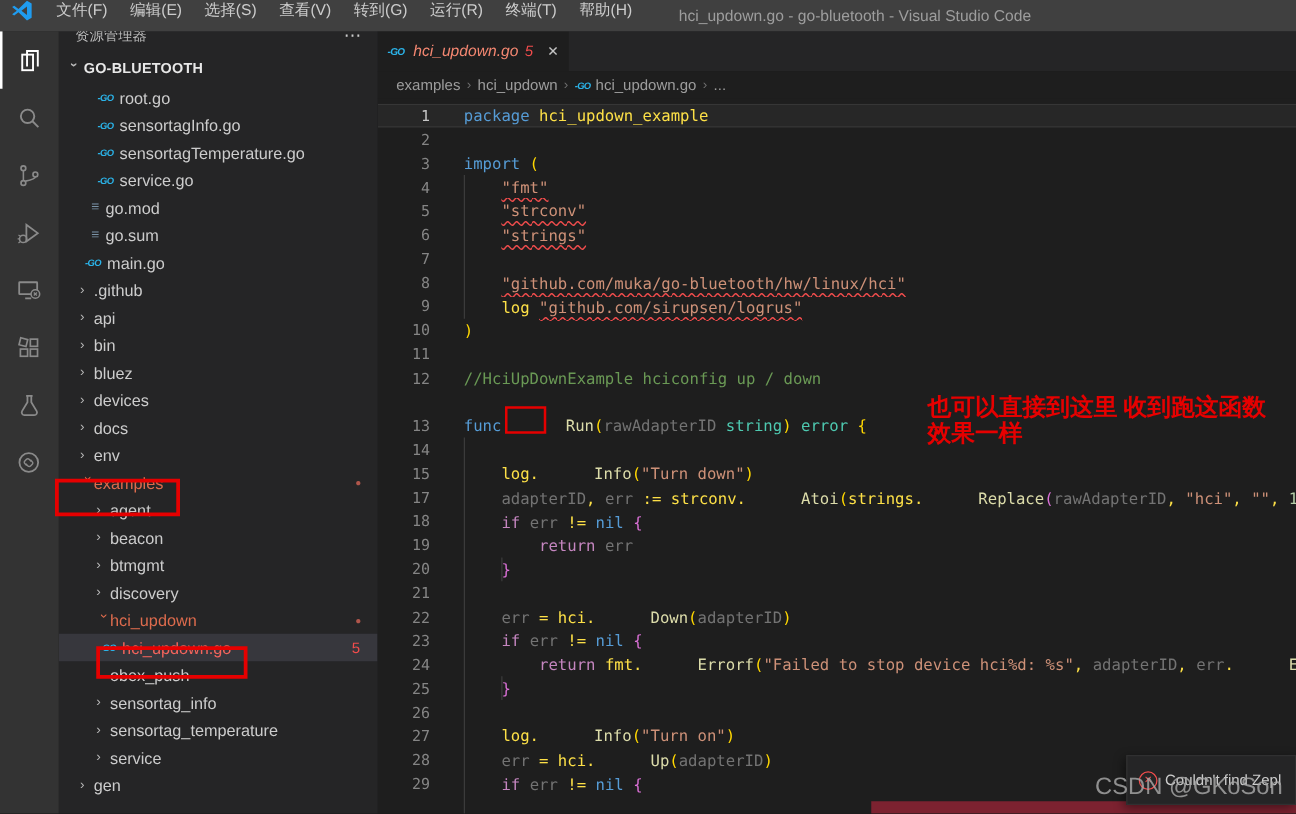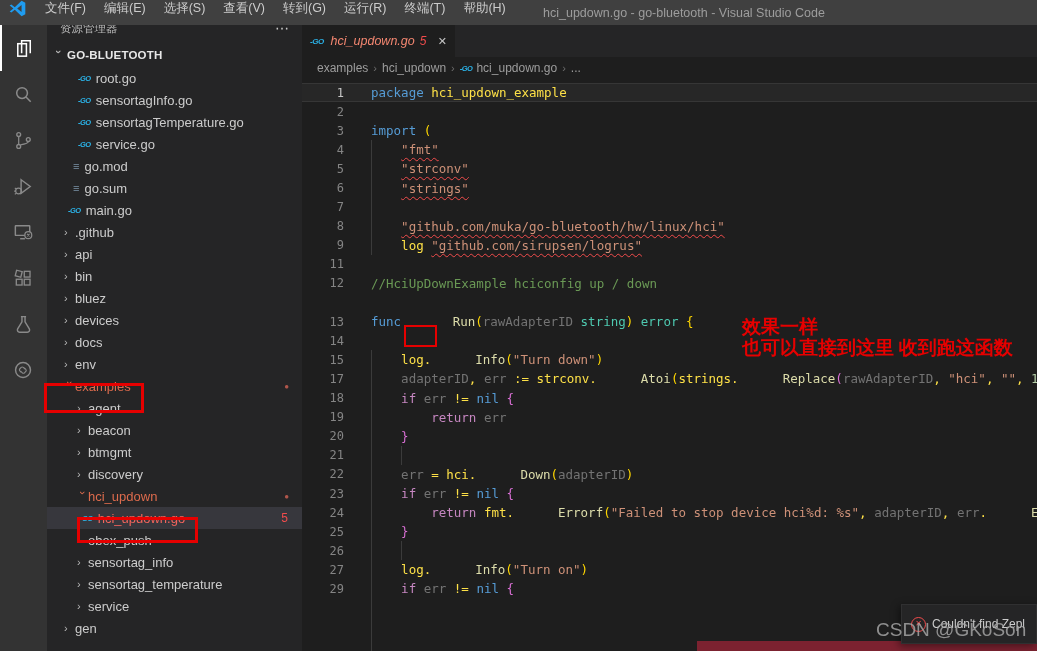--- a/index.html
+++ b/index.html
@@ -320,20 +320,24 @@
         </div>
         <div class="code-row">
           <span class="ln">8</span>
           <span class="codeline"><span class="tk-fg">    </span><span class="tk-str tk-sq">"github.com/muka/go-bluetooth/hw/linux/hci"</span></span>
         </div>
         <div class="code-row">
           <span class="ln">9</span>
           <span class="codeline"><span class="tk-fg">    log </span><span class="tk-str tk-sq">"github.com/sirupsen/logrus"</span></span>
         </div>
         <div class="code-row">
+          <span class="ln">10</span>
+          <span class="codeline"><span class="tk-b1">)</span></span>
+        </div>
+        <div class="code-row">
           <span class="ln">11</span>
           <span class="codeline"></span>
         </div>
         <div class="code-row">
           <span class="ln">12</span>
           <span class="codeline"><span class="tk-com">//HciUpDownExample hciconfig up / down</span></span>
         </div>
         <div class="code-row">
           <span class="ln"></span>
           <span class="codeline"></span>
@@ -386,39 +390,43 @@
           <span class="ln">25</span>
           <span class="codeline"><span class="tk-fg">    </span><span class="tk-b2">}</span></span>
         </div>
         <div class="code-row">
           <span class="ln">26</span>
           <span class="codeline"></span>
         </div>
         <div class="code-row">
           <span class="ln">27</span>
           <span class="codeline"><span class="tk-fg">    log.</span><span class="tk-fn">Info</span><span class="tk-b1">(</span><span class="tk-str">"Turn on"</span><span class="tk-b1">)</span></span>
+        </div>
+        <div class="code-row">
+          <span class="ln">28</span>
+          <span class="codeline"><span class="tk-fg">    </span><span class="tk-var">err</span><span class="tk-fg"> = hci.</span><span class="tk-fn">Up</span><span class="tk-b1">(</span><span class="tk-var">adapterID</span><span class="tk-b1">)</span></span>
         </div>
         <div class="code-row">
           <span class="ln">29</span>
           <span class="codeline"><span class="tk-fg">    </span><span class="tk-ctrl">if</span><span class="tk-fg"> </span><span class="tk-var">err</span><span class="tk-fg"> != </span><span class="tk-kw">nil</span><span class="tk-fg"> </span><span class="tk-b2">{</span></span>
         </div>
       </div>
     <div class="guide" style="left:69px;top:61.3px;height:114.6px;"></div>
     <div class="guide" style="left:69px;top:271.4px;height:306px;"></div>
     <div class="guide" style="left:99px;top:366.9px;height:19.1px;"></div>
     <div class="guide" style="left:99px;top:462.4px;height:19.1px;"></div>
   </div>
 
   <div class="redbox" style="left:44px;top:383px;width:100px;height:30px;"></div>
   <div class="redbox" style="left:77px;top:517px;width:121px;height:26px;"></div>
   <div class="redbox thin" style="left:404px;top:325px;width:33px;height:22px;"></div>
 
   <div class="note">
+    <div>也可以直接到这里 收到跑这函数</div>
     <div>效果一样</div>
-    <div>也可以直接到这里 收到跑这函数</div>
   </div>
 
   <div class="maroon"></div>
   <div class="toast">
     <span class="toast-ic">✕</span>
     <span class="toast-text">Couldn't find Zepl</span>
   </div>
   <div class="wm">CSDN @GKoSon</div>
 
 </div>

